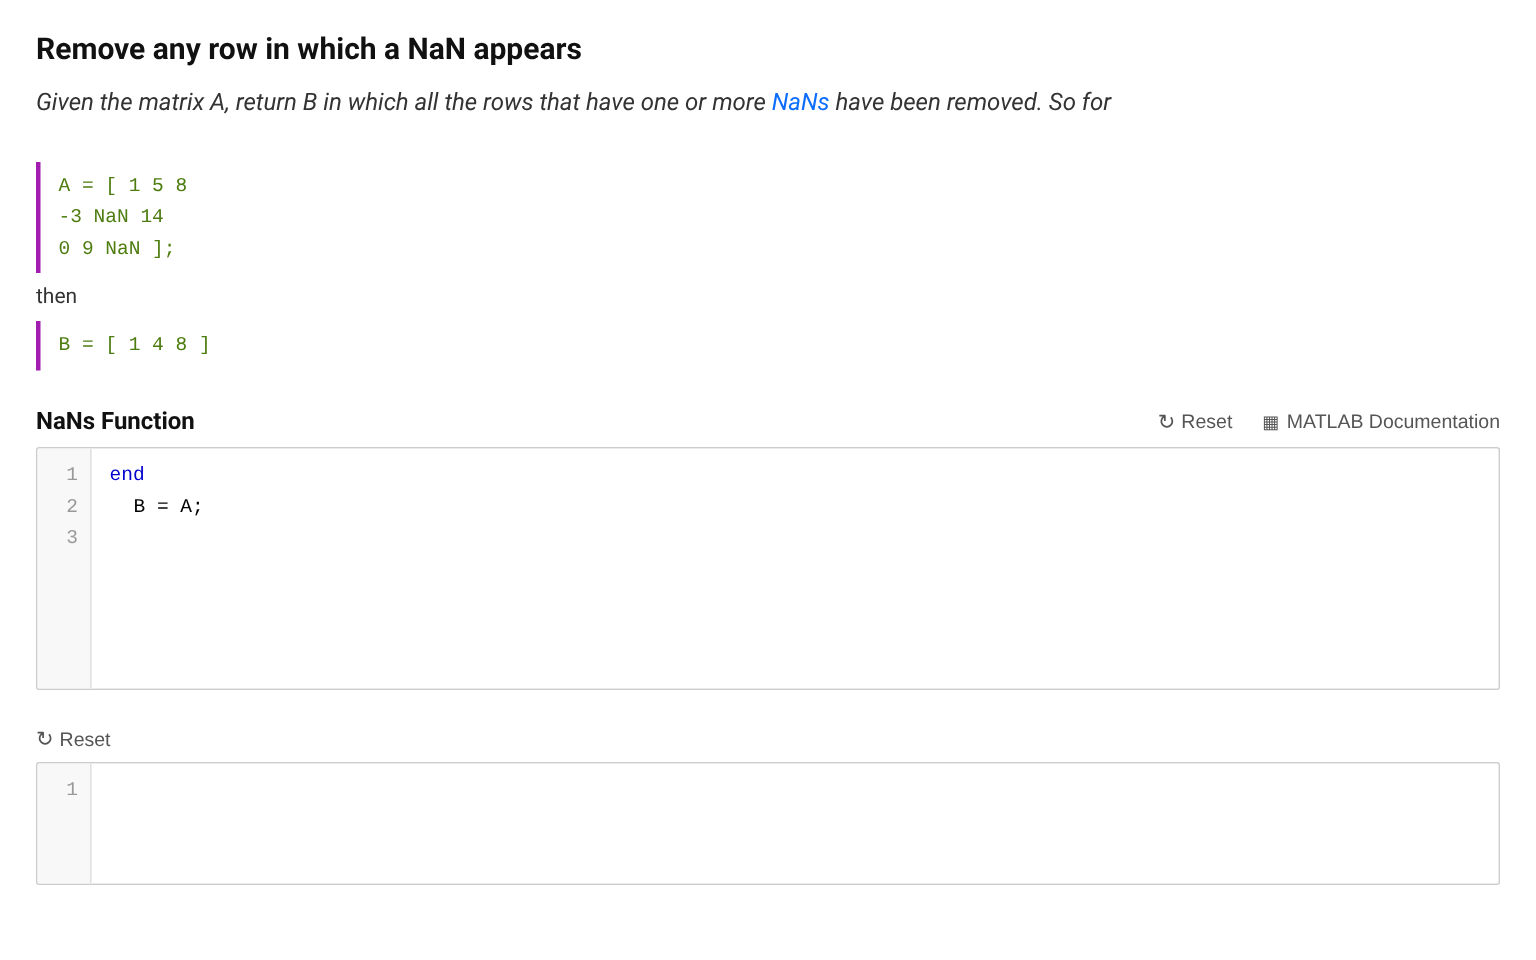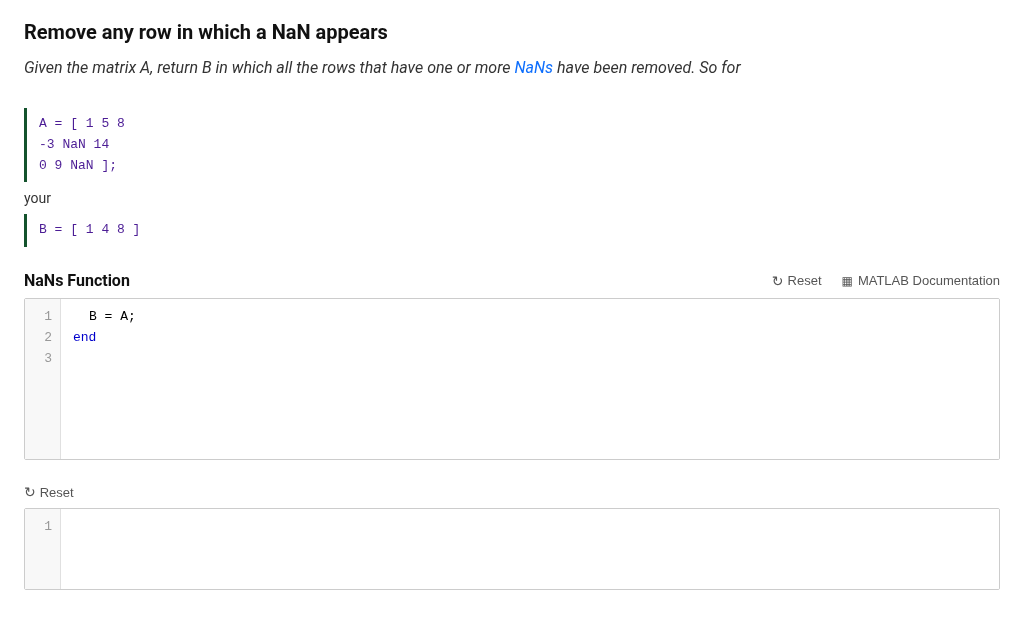--- a/index.html
+++ b/index.html
@@ -32,25 +32,25 @@
       line-height: 1.5;
       font-style: italic;
     }
 
     .description a, .nan-link {
       color: #0d6efd;
       text-decoration: none;
     }
 
     .code-block {
-      border-left: 3px solid #14532d;
+      border-left: 3px solid #a21caf;
       padding: 6px 12px;
       font-family: 'Courier New', Courier, monospace;
       font-size: 13px;
-      color: #4c1d95;
+      color: #4d7c0f;
       margin-bottom: 4px;
       line-height: 1.6;
     }
 
     .then-text {
       font-size: 14px;
       color: #333;
       margin: 8px 0;
     }
 
@@ -180,21 +180,21 @@
 <p class="description">
   Given the matrix A, return B in which all the rows that have one or more <a class="nan-link">NaNs</a> have been removed. So for
 </p>
 
 <div class="code-block">
   <span>A = [ 1 5 8</span><br>
   <span>-3 NaN 14</span><br>
   <span>0 9 NaN ];</span>
 </div>
 
-<p class="then-text">your</p>
+<p class="then-text">then</p>
 
 <div class="code-block">
   <span>B = [ 1 4 8 ]</span>
 </div>
 
 <div class="section-header">
   <span class="section-title">NaNs Function</span>
   <div class="header-actions">
     <button class="reset-btn">
       <span class="reset-icon">↻</span>
@@ -208,22 +208,22 @@
 </div>
 
 <div class="editor-container">
   <div class="code-editor">
     <div class="line-numbers">
       <span class="line-number">1</span>
       <span class="line-number">2</span>
       <span class="line-number">3</span>
     </div>
     <div class="code-content">
+      <span class="code-line"><span class="kw-end">end</span></span>
       <span class="code-line indent"><span class="code-normal">B = A;</span></span>
-      <span class="code-line"><span class="kw-end">end</span></span>
     </div>
   </div>
 </div>
 
 <div class="section-header-2">
   <button class="reset-btn">
     <span class="reset-icon">↻</span>
     <span>Reset</span>
   </button>
 </div>

